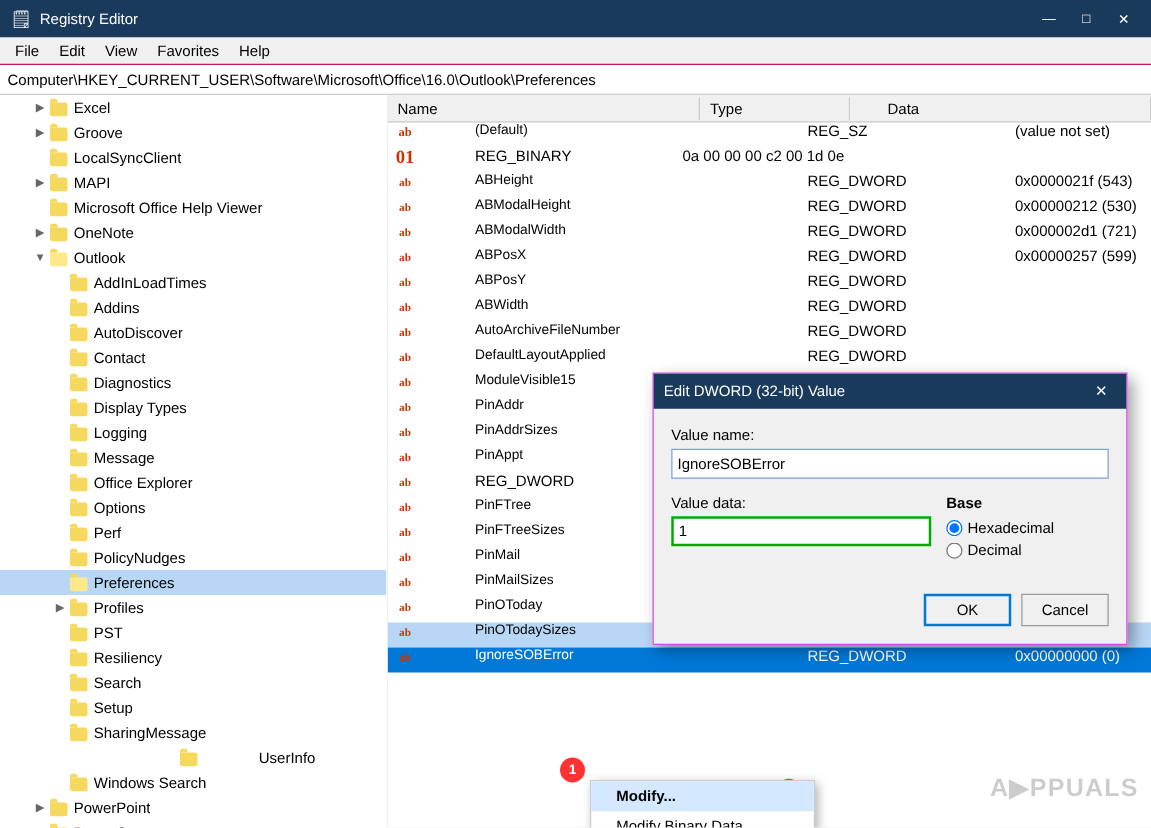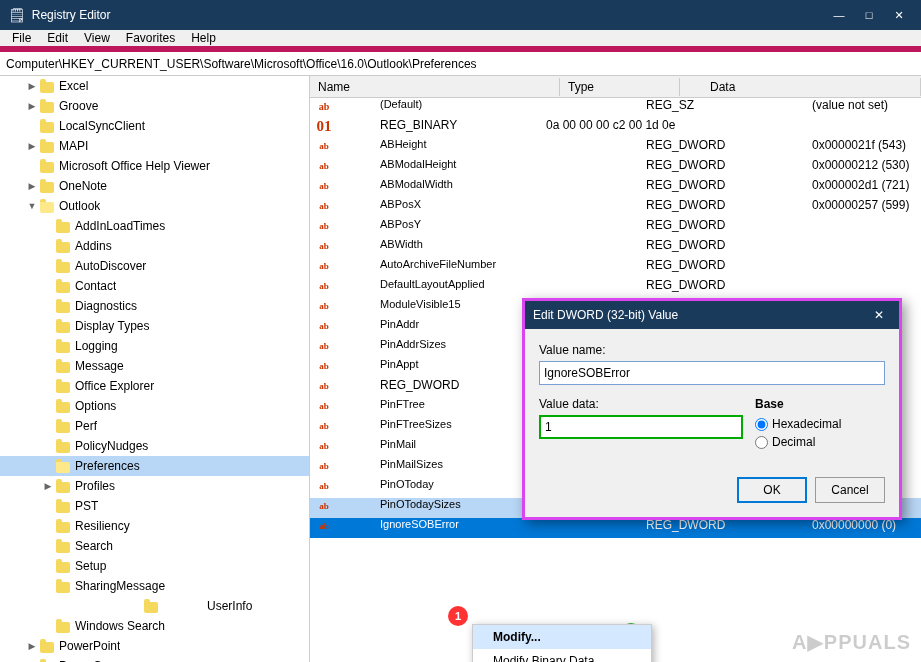--- a/index.html
+++ b/index.html
@@ -43,21 +43,21 @@
       font-size: 11px;
     }
 
     
     .menu-bar {
       background: #f0f0f0;
       height: 22px;
       display: flex;
       align-items: center;
       padding: 0 4px;
-      border-bottom: 6px solid #be185d;
+      border-bottom: 1px solid #be185d;
     }
     .menu-item {
       padding: 2px 8px;
       cursor: pointer;
       font-size: 12px;
     }
 
     
     .address-bar {
       background: white;
@@ -238,21 +238,21 @@
     .dialog-overlay {
       position: absolute;
       top: 0; left: 0; right: 0; bottom: 0;
       z-index: 200;
     }
 
     
     .dialog {
       position: absolute;
       background: #f0f0f0;
-      border: 3px solid #d946ef;
+      border: 1px solid #d946ef;
       box-shadow: 4px 4px 12px rgba(0,0,0,0.4);
       width: 380px;
     }
     .dialog-title-bar {
       background: #1a3a5c;
       color: white;
       height: 28px;
       display: flex;
       align-items: center;
       padding: 0 8px;
@@ -877,17 +877,17 @@
   <div class="badge badge-green" style="left: 621px; top: 547px;">
     <span>2</span>
   </div>
   <div class="badge badge-green" style="left: 704px; top: 330px;">
     <span>3</span>
   </div>
   <div class="badge badge-blue" style="left: 818px; top: 388px;">
     <span>4</span>
   </div>
 
-  <div class="watermark" style="bottom: 8px; right: 10px; font-size:20px; font-weight:bold; color:rgba(0,0,0,0.2); letter-spacing:1px;">
+  <div class="watermark" style="bottom: 19px; right: 10px; font-size:20px; font-weight:bold; color:rgba(0,0,0,0.2); letter-spacing:1px;">
     A▶PPUALS
   </div>
 
 </div>
 
 </body></html>

